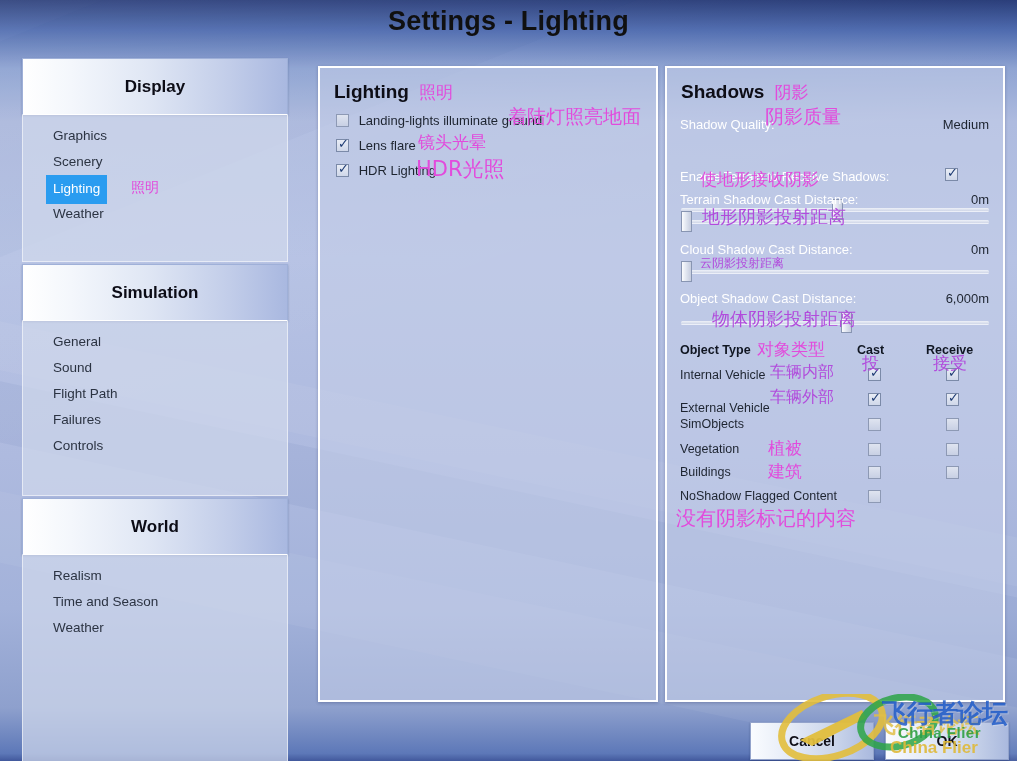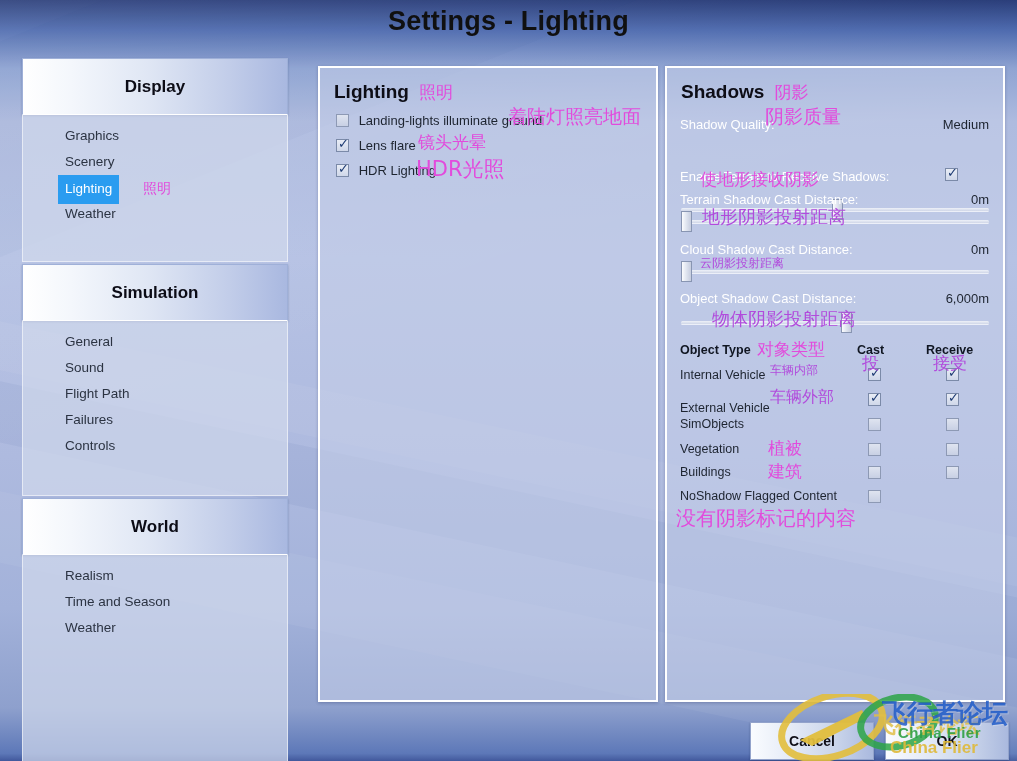--- a/index.html
+++ b/index.html
@@ -26,27 +26,27 @@
   
   #sidebar{position:absolute;left:22px;top:58px;width:266px;}
   .navgroup{margin-bottom:2px;}
   .navhead{height:55px;line-height:55px;text-align:center;
     font-size:17px;font-weight:bold;color:#0c0c16;
     background:linear-gradient(to right,#ffffff 0%,#f4f7fc 18%,#dfe6f4 48%,#c2cde9 78%,#a9b8e0 100%);
     border:1px solid #9fb0d8;border-bottom:1px solid #ffffff;
     box-shadow:0 1px 2px rgba(20,35,80,.28);}
   .navlist{background:rgba(208,216,236,0.72);
     border:1px solid rgba(255,255,255,0.55);border-top:none;
-    padding:8px 0 10px 16px;}
+    padding:8px 0 10px 4px;}
   .navlist.tall{padding-bottom:34px;}
   .navitem{height:26px;line-height:26px;padding-left:26px;font-size:13.5px;color:#2b3342;
     position:relative;white-space:nowrap;}
   .navitem .lab{display:inline-block;}
   .navitem.sel .lab{background:#2a9cf0;color:#fff;padding:1px 7px 2px 7px;margin-left:-7px;}
-  .cn{color:#e24bdc;font-family:Liberation Sans, sans-serif;text-align:center;}
+  .cn{color:#e24bdc;font-family:Liberation Serif, serif;text-align:center;}
   .navitem .cn{position:absolute;left:104px;top:0;font-size:14px;color:#e24bdc;}
 
   
   .panel{position:absolute;background:rgba(198,208,233,0.55);
     border:2px solid #ffffff;box-shadow:0 1px 3px rgba(25,40,90,.30);}
   #panelLighting{left:318px;top:66px;width:336px;height:632px;}
   #panelShadows{left:665px;top:66px;width:336px;height:632px;}
   .ptitle{position:absolute;left:14px;top:13px;font-size:19px;font-weight:bold;color:#0d0d16;}
   .ptitle .cn{font-size:17px;font-weight:normal;margin-left:10px;}
 
@@ -251,21 +251,21 @@
 </div>
 
 <div class="ann" style="left:765px;top:104px;font-size:19px;">阴影质量</div>
 <div class="ann" style="left:700px;top:168px;font-size:17px;">使地形接收阴影</div>
 <div class="ann v" style="left:702px;top:205px;font-size:18px;">地形阴影投射距离</div>
 <div class="ann v" style="left:700px;top:255px;font-size:12px;">云阴影投射距离</div>
 <div class="ann v" style="left:712px;top:307px;font-size:18px;">物体阴影投射距离</div>
 <div class="ann" style="left:757px;top:338px;font-size:17px;">对象类型</div>
 <div class="ann v" style="left:862px;top:352px;font-size:17px;">投</div>
 <div class="ann v" style="left:933px;top:352px;font-size:17px;">接受</div>
-<div class="ann v" style="left:770px;top:362px;font-size:12px;">车辆内部</div>
+<div class="ann v" style="left:770px;top:362px;font-size:16px;">车辆内部</div>
 <div class="ann v" style="left:770px;top:387px;font-size:16px;">车辆外部</div>
 <div class="ann" style="left:768px;top:437px;font-size:17px;">植被</div>
 <div class="ann" style="left:768px;top:460px;font-size:17px;">建筑</div>
 <div class="ann" style="left:676px;top:505px;font-size:20px;">没有阴影标记的内容</div>
 
 <div class="btn" id="btnCancel">Cancel</div>
 <div class="btn" id="btnOk">OK</div>
 
 <div id="wm">
   <svg width="247" height="67" viewBox="0 0 247 67" style="position:absolute;left:0;top:0;">

